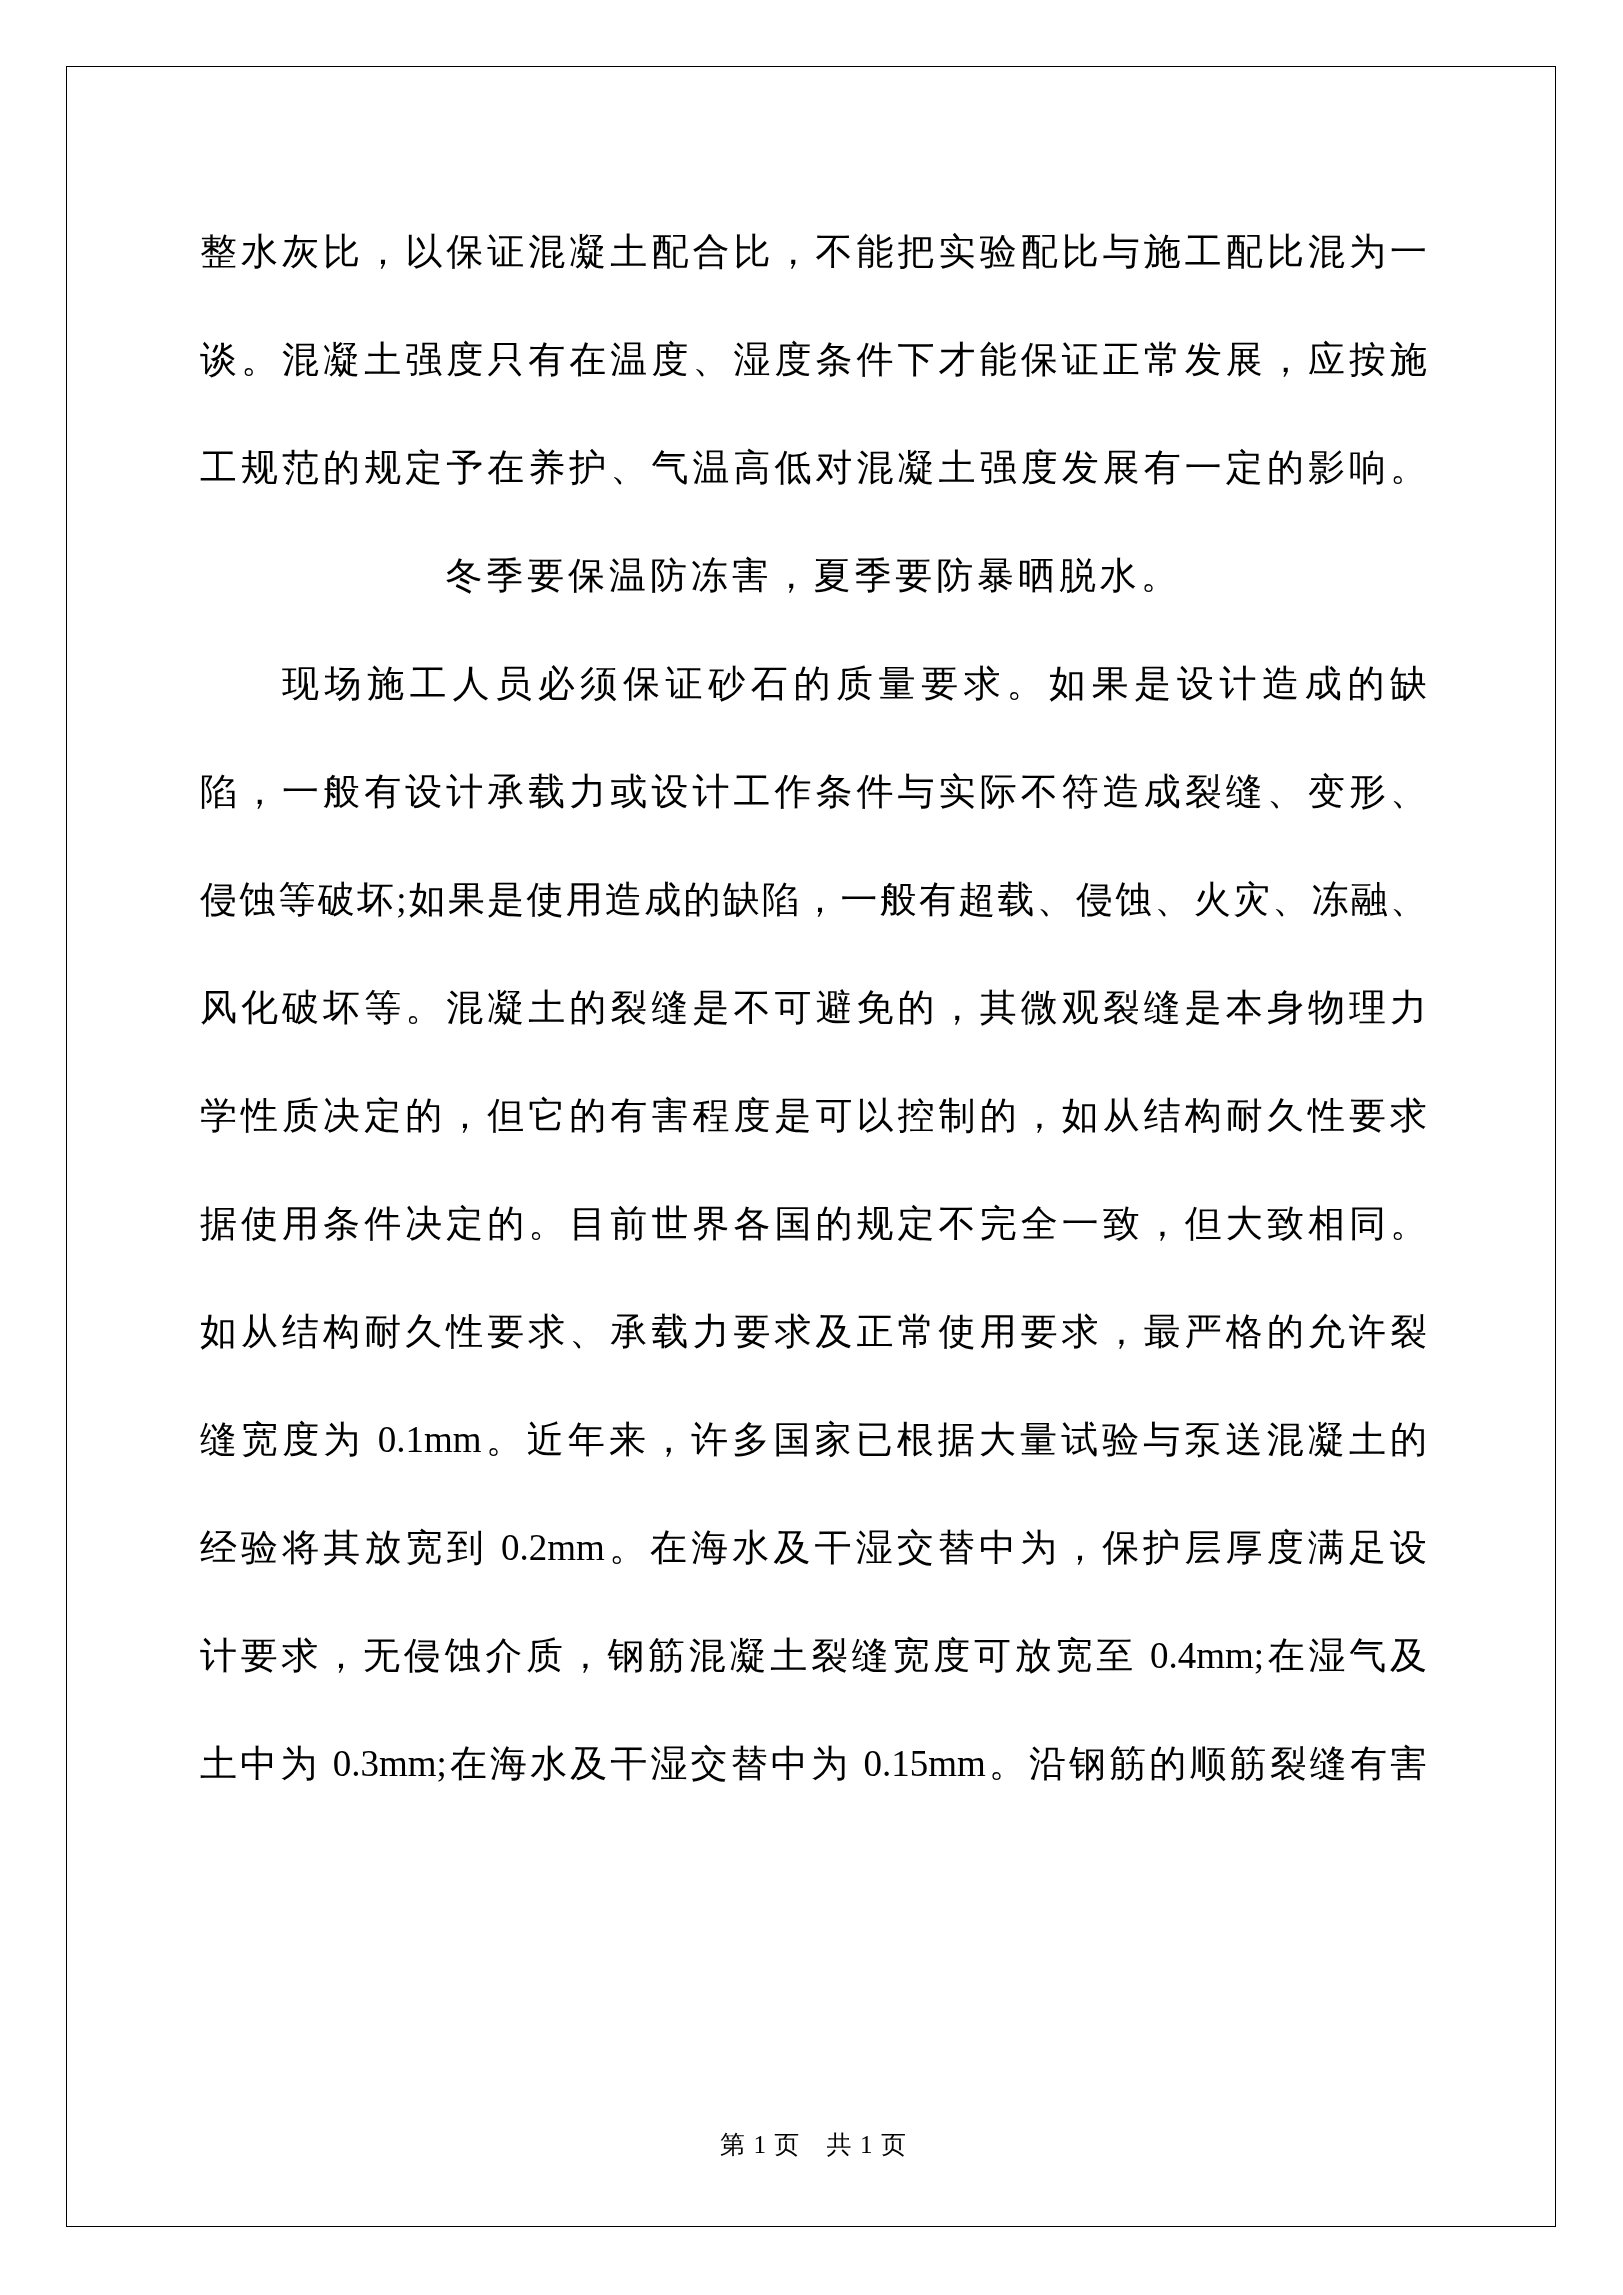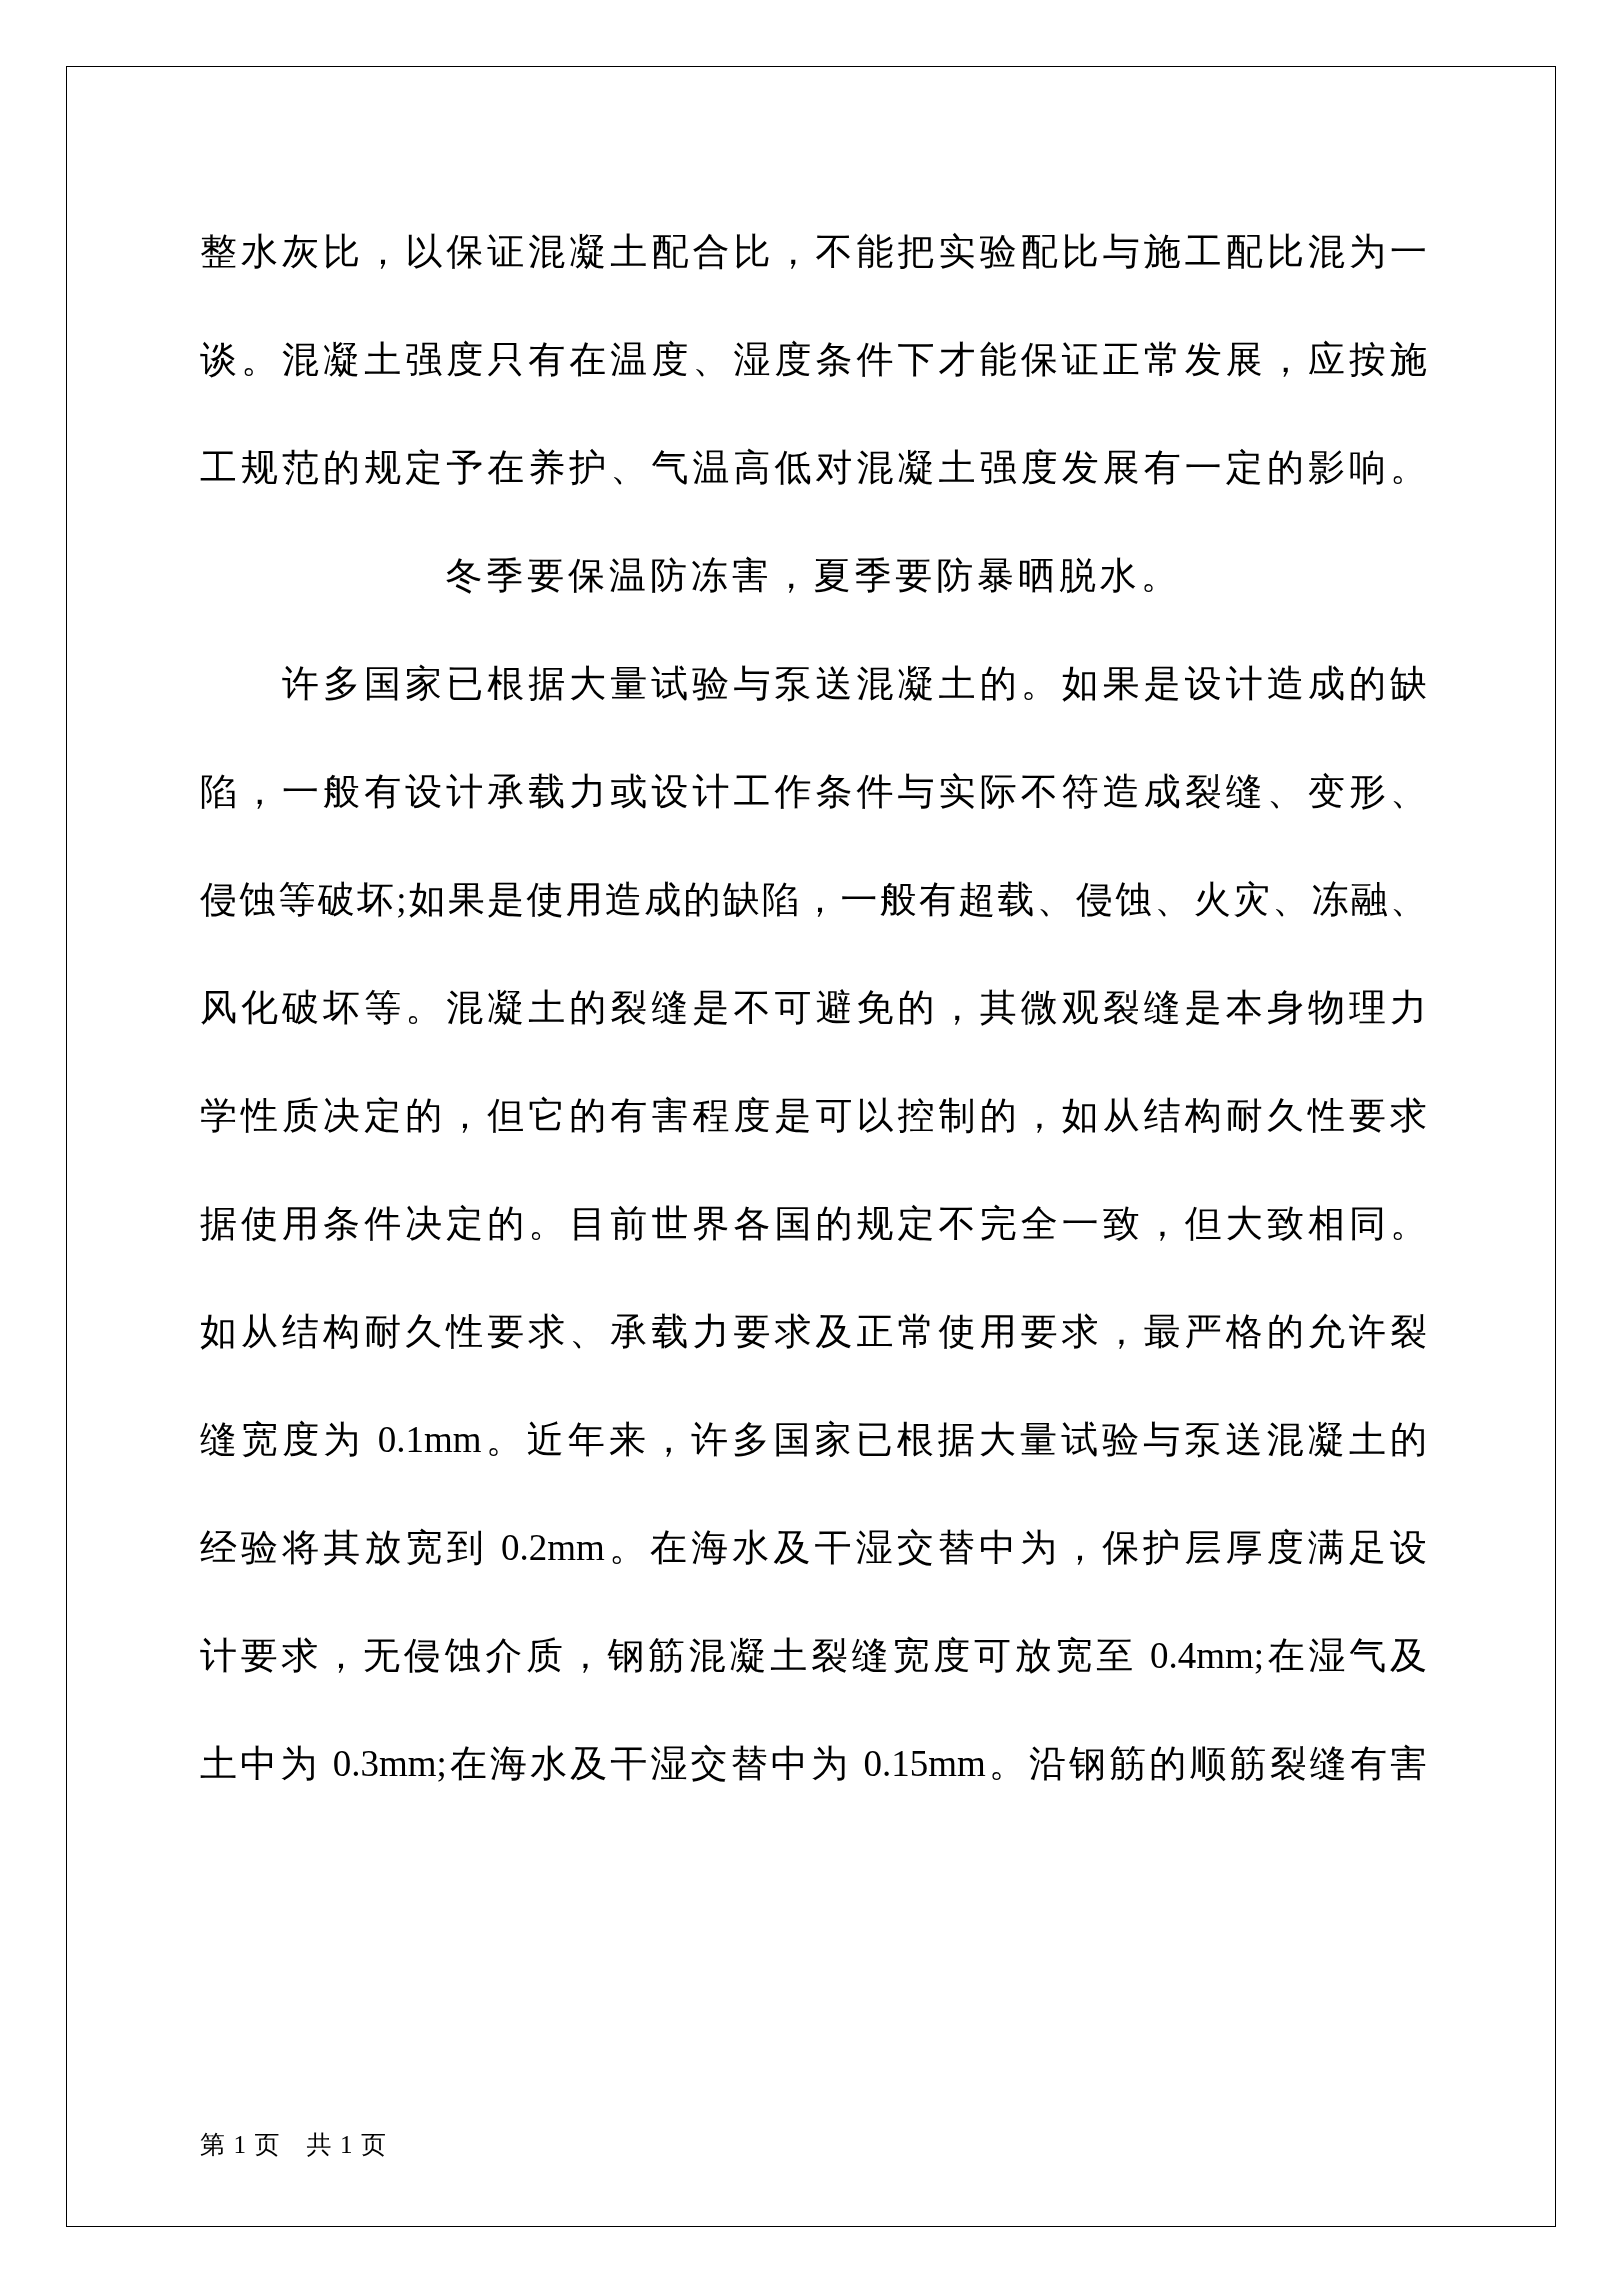--- a/index.html
+++ b/index.html
@@ -49,37 +49,37 @@
     height: 108px;
   }
   .text-line.indent {
     padding-left: 82px;
   }
   .footer {
     position: absolute;
     left: 200px;
     top: 2128px;
     width: 1227px;
-    text-align: left;
+    text-align: center;
     font-size: 25px;
     line-height: 34px;
     letter-spacing: 1.1px;
   }
 </style>
 </head>
 <body>
 
 <div class="page">
   <div class="border-frame"></div>
   <div class="text-block" id="text-block">
       <div class="text-line just">整水灰比，以保证混凝土配合比，不能把实验配比与施工配比混为一</div>
       <div class="text-line just">谈。混凝土强度只有在温度、湿度条件下才能保证正常发展，应按施</div>
       <div class="text-line just">工规范的规定予在养护、气温高低对混凝土强度发展有一定的影响。</div>
       <div class="text-line">冬季要保温防冻害，夏季要防暴晒脱水。</div>
-      <div class="text-line just indent">许多国家已根据大量试验与泵送混凝土的。如果是设计造成的缺</div>
+      <div class="text-line just indent">现场施工人员必须保证砂石的质量要求。如果是设计造成的缺</div>
       <div class="text-line just">陷，一般有设计承载力或设计工作条件与实际不符造成裂缝、变形、</div>
       <div class="text-line just">侵蚀等破坏;如果是使用造成的缺陷，一般有超载、侵蚀、火灾、冻融、</div>
       <div class="text-line just">风化破坏等。混凝土的裂缝是不可避免的，其微观裂缝是本身物理力</div>
       <div class="text-line just">学性质决定的，但它的有害程度是可以控制的，如从结构耐久性要求</div>
       <div class="text-line just">据使用条件决定的。目前世界各国的规定不完全一致，但大致相同。</div>
       <div class="text-line just">如从结构耐久性要求、承载力要求及正常使用要求，最严格的允许裂</div>
       <div class="text-line just">缝宽度为 0.1mm。近年来，许多国家已根据大量试验与泵送混凝土的</div>
       <div class="text-line just">经验将其放宽到 0.2mm。在海水及干湿交替中为，保护层厚度满足设</div>
       <div class="text-line just">计要求，无侵蚀介质，钢筋混凝土裂缝宽度可放宽至 0.4mm;在湿气及</div>
       <div class="text-line just">土中为 0.3mm;在海水及干湿交替中为 0.15mm。沿钢筋的顺筋裂缝有害</div>

